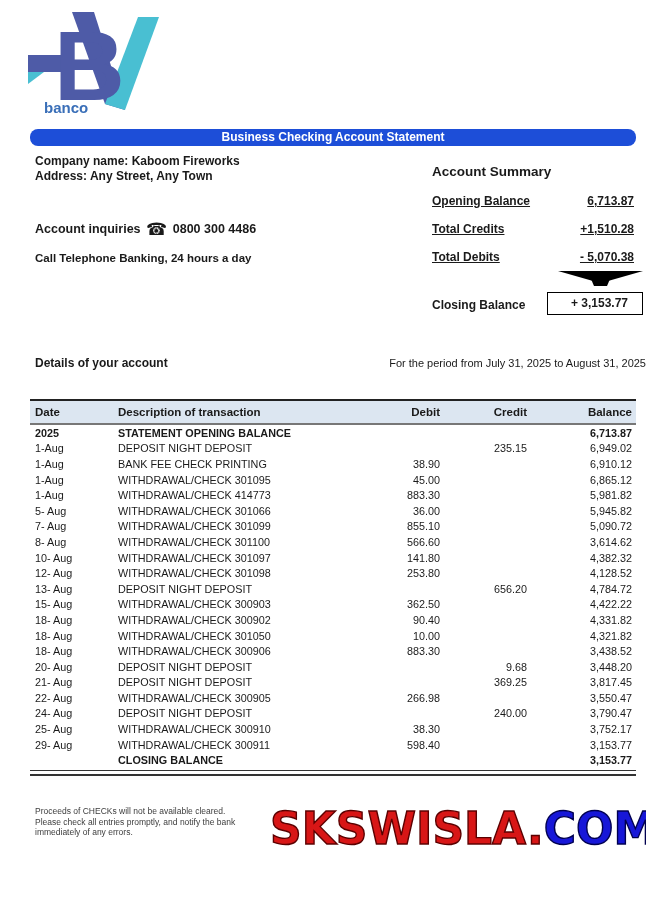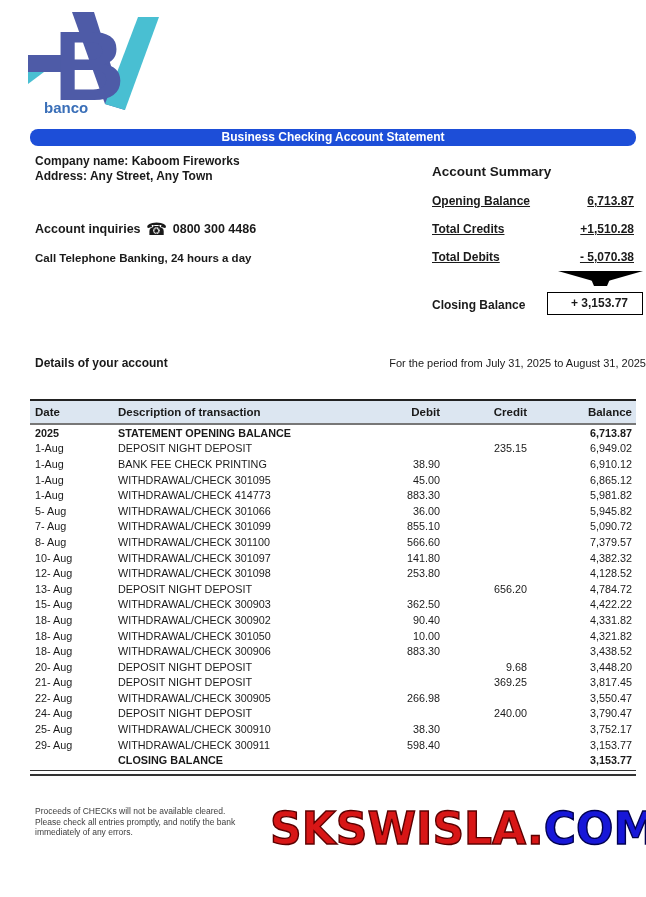--- a/index.html
+++ b/index.html
@@ -184,21 +184,21 @@
           <div class="cell c-desc">WITHDRAWAL/CHECK 301099</div>
           <div class="cell c-debit">855.10</div>
           <div class="cell c-credit"></div>
           <div class="cell c-balance">5,090.72</div>
         </div>
         <div class="trow">
           <div class="cell c-date">8- Aug</div>
           <div class="cell c-desc">WITHDRAWAL/CHECK 301100</div>
           <div class="cell c-debit">566.60</div>
           <div class="cell c-credit"></div>
-          <div class="cell c-balance">7,379.57</div>
+          <div class="cell c-balance">3,614.62</div>
         </div>
         <div class="trow">
           <div class="cell c-date">10- Aug</div>
           <div class="cell c-desc">WITHDRAWAL/CHECK 301097</div>
           <div class="cell c-debit">141.80</div>
           <div class="cell c-credit"></div>
           <div class="cell c-balance">4,382.32</div>
         </div>
         <div class="trow">
           <div class="cell c-date">12- Aug</div>

